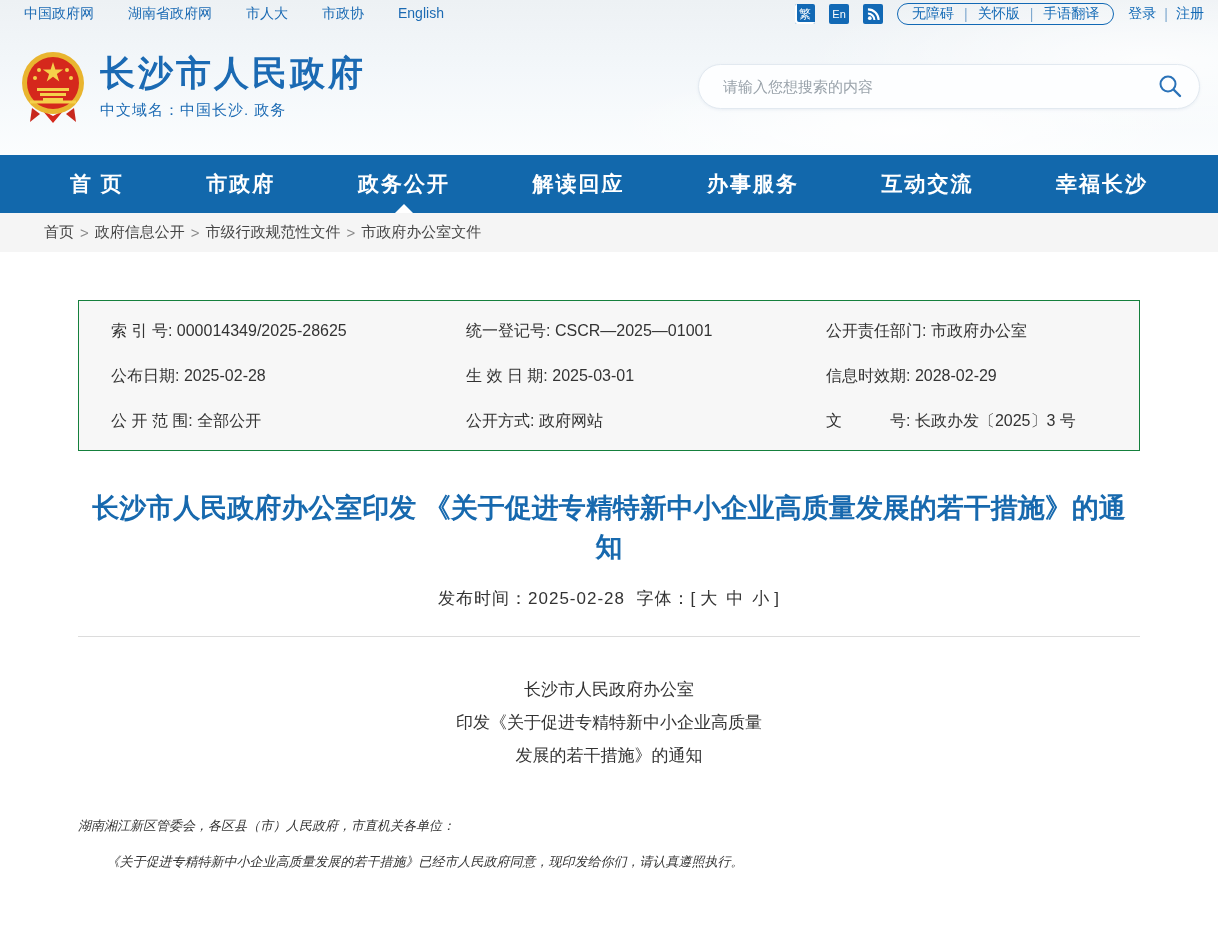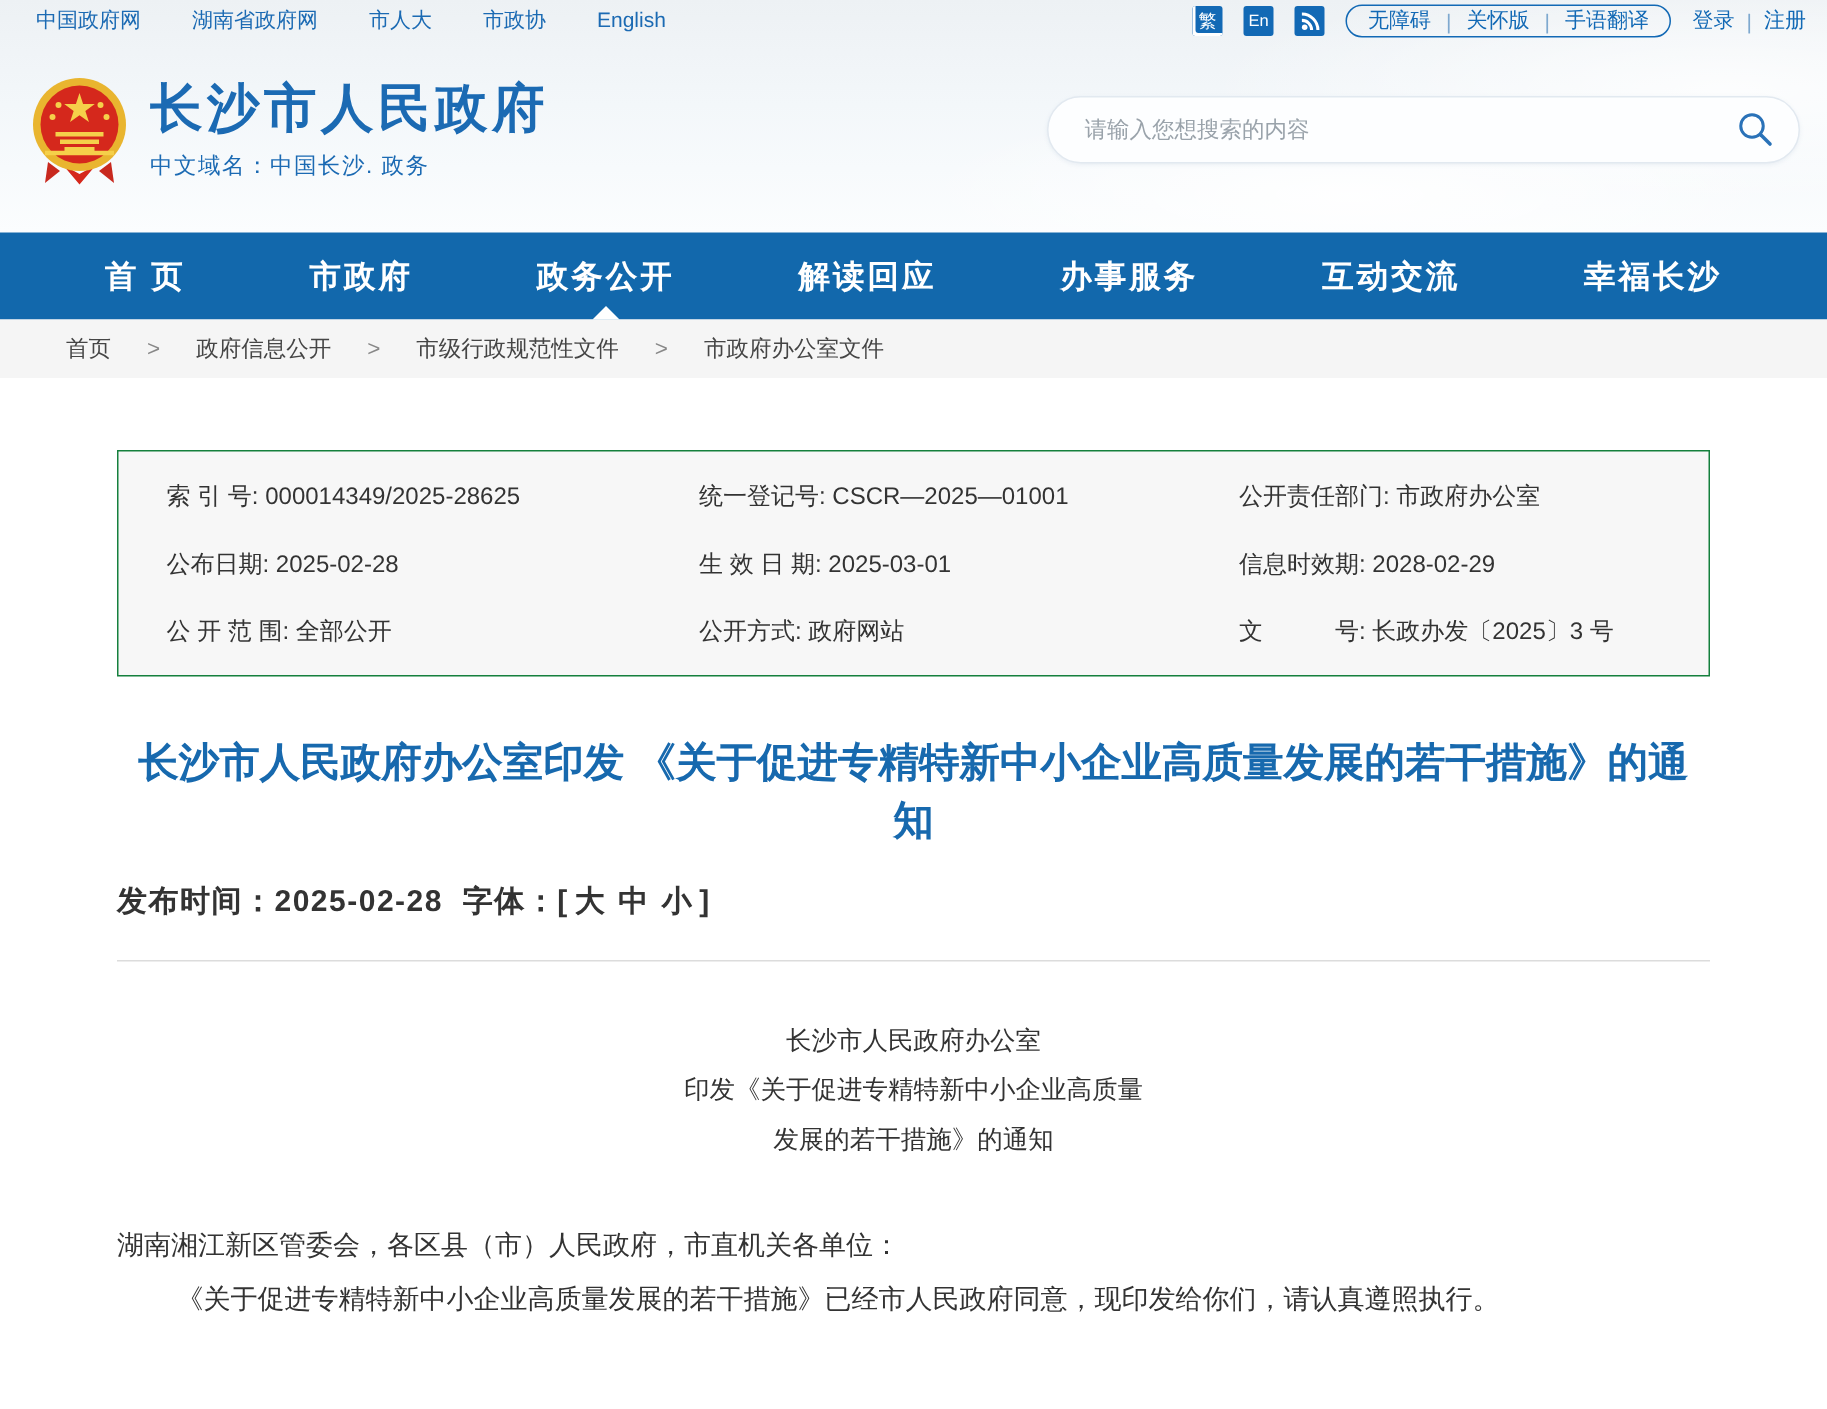--- a/index.html
+++ b/index.html
@@ -48,43 +48,43 @@
     justify-content:space-between; padding:0 70px; }
   .nav-item{ position:relative; color:#fff; font-size:21px; font-weight:bold; letter-spacing:2px;
     height:58px; display:flex; align-items:center; cursor:pointer; }
   .nav-item .tri{ display:none; }
   .nav-item.active .tri{ display:block; position:absolute; bottom:0; left:50%; margin-left:-9px;
     width:0; height:0; border-left:9px solid transparent; border-right:9px solid transparent;
     border-bottom:9px solid #ffffff; }
 
   
   .breadcrumb{ height:39px; background:#f5f5f5; display:flex; align-items:center;
-    padding:0 44px; font-size:15px; color:#454545; gap:24px; }
+    padding:0 44px; font-size:15px; color:#454545; gap:6px; }
   .breadcrumb a{ color:#454545; text-decoration:none; cursor:pointer; }
   .crumb-sep{ color:#888; }
 
   
   .meta-box{ width:1062px; margin:48px auto 0; background:#f7f7f7; border:1px solid #15803d;
     padding:20px 0 18px 32px; }
   .meta-grid{ display:grid; grid-template-columns:355px 360px 1fr; row-gap:24px; }
   .meta-cell{ font-size:16px; color:#333; white-space:nowrap; }
   .meta-label{ color:#333; }
   .meta-value{ color:#333; }
 
   
   .article{ width:1062px; margin:0 auto; }
   .article-title{ margin-top:38px; text-align:center; color:#1769ae; font-size:27px;
     font-weight:bold; line-height:39px; padding:0 10px; }
-  .pub-row{ margin-top:20px; font-size:20px; color:#333; letter-spacing:1px;font-weight:bold; }
+  .pub-row{ margin-top:20px; text-align:center; font-size:17px; color:#333; letter-spacing:1px; }
   .pub-row .font-size-opt{ cursor:pointer; margin:0 4px; }
   .divider{ margin-top:26px; border-top:1px solid #dcdcdc; }
 
   .body-centered{ margin-top:36px; text-align:center; font-size:17px; color:#333; line-height:33px; }
   .body-centered p{ margin-bottom:0; }
-  .body-paras{ margin-top:36px; font-size:18px; color:#333; line-height:36px; }
+  .body-paras{ margin-top:36px; font-size:13px; color:#333; line-height:36px;font-style:italic; }
   .body-paras .p-indent{ text-indent:2.2em; }
 
   .sign-block{ margin-top:52px; display:flex; flex-direction:column; align-items:center;
     float:right; margin-right:90px; font-size:16.5px; color:#333; line-height:36px; }
 </style>
 </head>
 <body>
 
 <div class="top-region">
   <div class="utility-bar">

